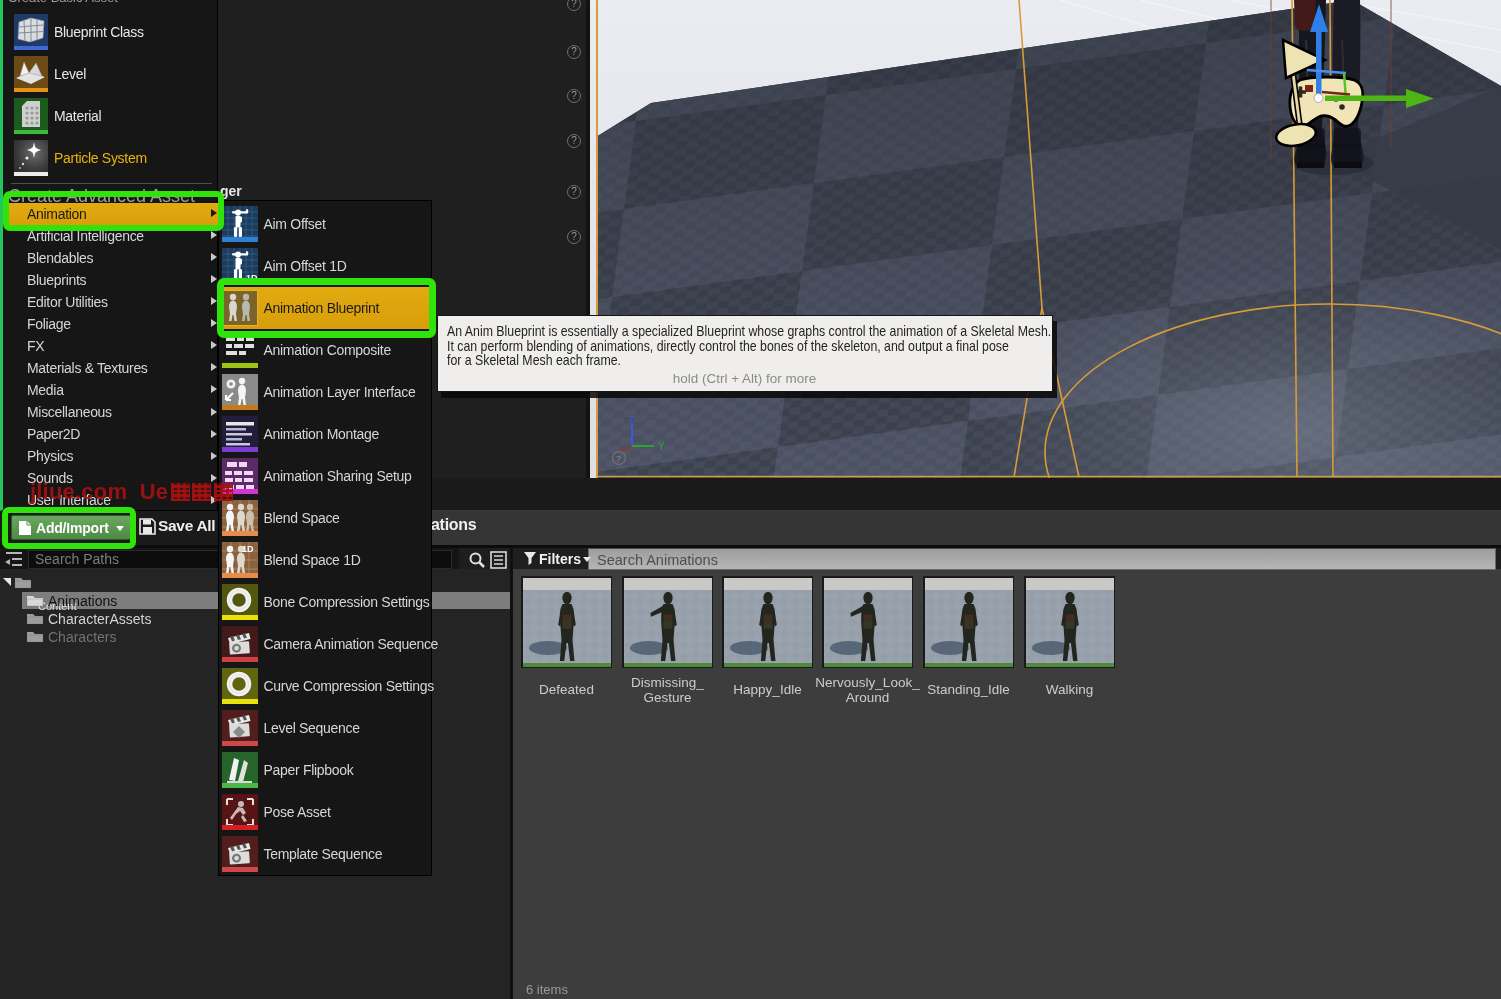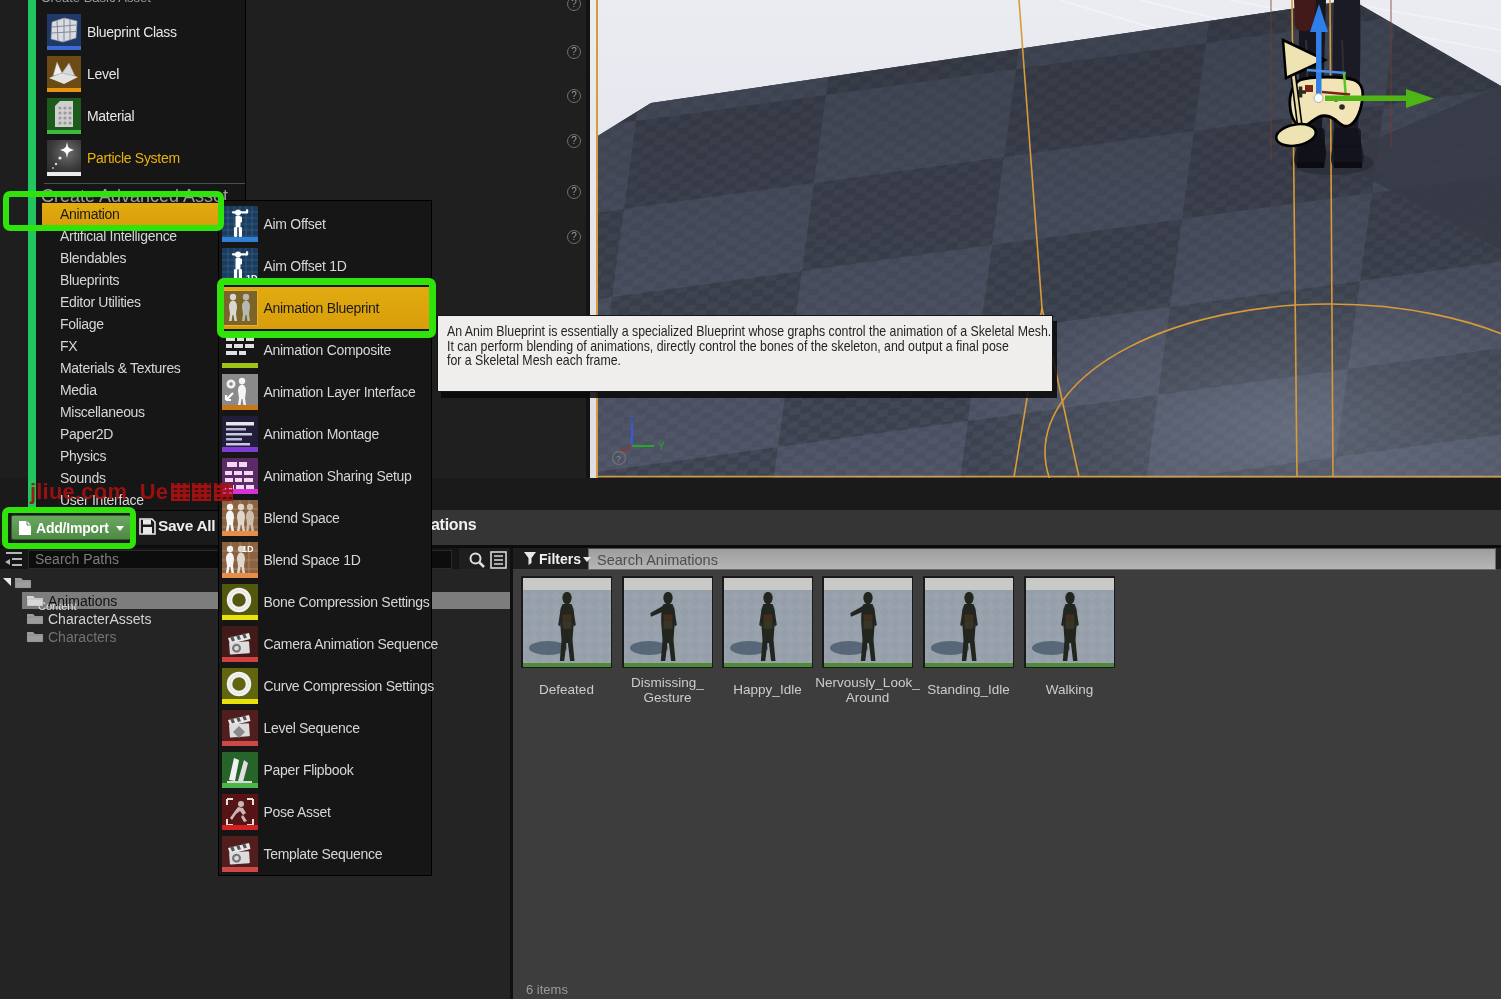--- a/index.html
+++ b/index.html
@@ -347,21 +347,21 @@
     </div>
   </div>
   <div class="abs" style="left:1016px;top:672px;width:107px;height:36px;display:flex;align-items:center;justify-content:center;text-align:center;color:#cccccc;font-size:13.5px;line-height:15.5px;z-index:22;">
       <div>
         <div>Walking</div>
       </div>
     </div>
   <div class="abs" style="left:526px;top:982px;color:#9a9a9a;font-size:13px;">6 items</div>
 
   <div class="abs" id="menu1" style="left:0;top:0;width:218px;height:511px;background:#161616;
-       border-left:8px solid #22c55e;border-right:1px solid #000;border-bottom:1px solid #000;z-index:25;margin-left:28px;">
+       border-left:3px solid #22c55e;border-right:1px solid #000;border-bottom:1px solid #000;z-index:25;">
     <div class="abs" style="left:5px;top:-10px;color:#9f9f9f;font-size:13px;">Create Basic Asset</div>
 
     <div class="abs" style="left:11px;top:14px;width:34px;height:36px;background:#1f3a66;">
       <svg width="34" height="32" viewBox="0 0 34 32" style="position:absolute;left:0;top:0;">
         <path d="M5 8 L17 4 L30 7 L29 24 L16 28 L4 25 Z" fill="#dcdcdc" stroke="#8a93a8" stroke-width="0.6"></path>
         <path d="M10 6.5 L11 26.5 M17 4.5 L17 27.5 M23 5.8 L23 26 M5 13 L29 11 M4.6 19 L29.4 17.5" stroke="#7d89a4" stroke-width="1" fill="none"></path>
       </svg>
       <div class="strip" style="background:#3e6ad4;"></div>
     </div>
     <div class="mtx" style="position:absolute;left:51px;top:24px;color:#e6e6e6;">Blueprint Class</div>
@@ -678,20 +678,21 @@
         <div class="strip" style="background:#cf4848;"></div>
       </div>
     <div class="row-lab" style="top:644.5px;color:#d6d6d6;">Template Sequence</div>
   </div>
 
   <div class="abs" style="left:437px;top:315px;width:616px;height:77px;background:#efeeec;
        border:1.5px solid #151515;box-shadow:4px 6px 0 rgba(8,8,8,0.85);z-index:30;color:#242424;">
     <div class="ttl" style="top:7px;">An Anim Blueprint is essentially a specialized Blueprint whose graphs control the animation of a Skeletal Mesh.</div>
     <div class="ttl" style="top:21.5px;">It can perform blending of animations, directly control the bones of the skeleton, and output a final pose</div>
     <div class="ttl" style="top:35.5px;">for a Skeletal Mesh each frame.</div>
+    <div style="position:absolute;left:0;top:55px;width:613px;text-align:center;font-size:13.5px;color:#8a8a8a;">hold (Ctrl + Alt) for more</div>
   </div>
 
   <div class="gbox" style="left:3px;top:191px;width:221px;height:40px;"></div>
   <div class="gbox" style="left:217px;top:278px;width:219px;height:60px;border-width:7px;"></div>
   <div class="gbox" style="left:2px;top:507px;width:134px;height:42px;"></div>
 
   <div class="abs" style="left:30px;top:479px;z-index:50;color:rgba(164,16,16,0.92);
        font-size:22px;font-weight:bold;letter-spacing:0.2px;white-space:nowrap;">jliue.com&nbsp;&nbsp;Ue<span style="display:inline-block;width:19px;height:18px;margin-left:2.5px;vertical-align:-1.5px;background:repeating-linear-gradient(0deg,rgba(164,16,16,0.95) 0 2.5px,rgba(164,16,16,0.25) 2.5px 4.5px),repeating-linear-gradient(90deg,rgba(164,16,16,0.8) 0 3px,transparent 3px 6px);"></span><span style="display:inline-block;width:19px;height:18px;margin-left:2.5px;vertical-align:-1.5px;background:repeating-linear-gradient(0deg,rgba(164,16,16,0.95) 0 2.5px,rgba(164,16,16,0.25) 2.5px 4.5px),repeating-linear-gradient(90deg,rgba(164,16,16,0.8) 0 3px,transparent 3px 6px);"></span><span style="display:inline-block;width:19px;height:18px;margin-left:2.5px;vertical-align:-1.5px;background:repeating-linear-gradient(0deg,rgba(164,16,16,0.95) 0 2.5px,rgba(164,16,16,0.25) 2.5px 4.5px),repeating-linear-gradient(90deg,rgba(164,16,16,0.8) 0 3px,transparent 3px 6px);"></span></div>
 
 </div>

